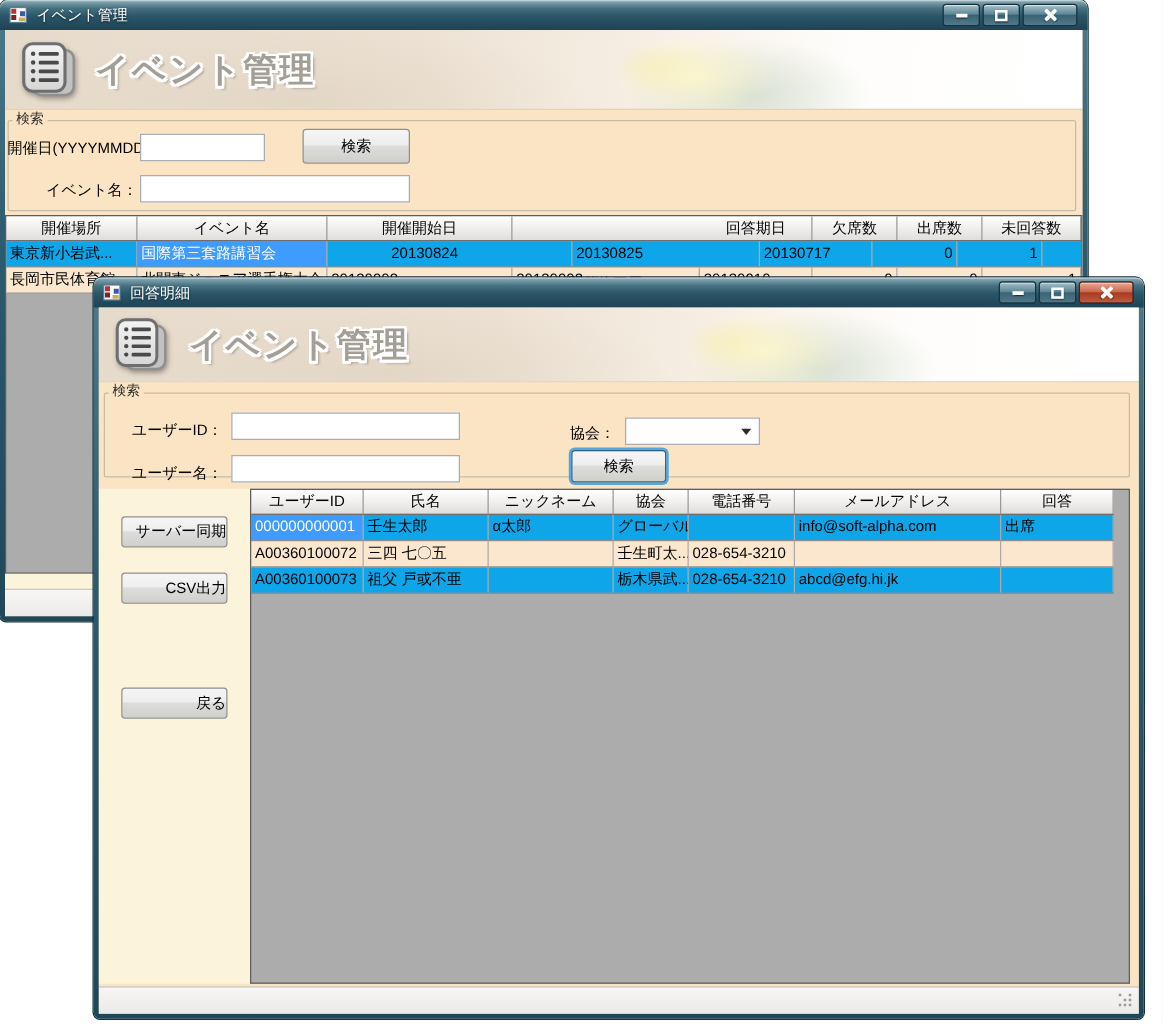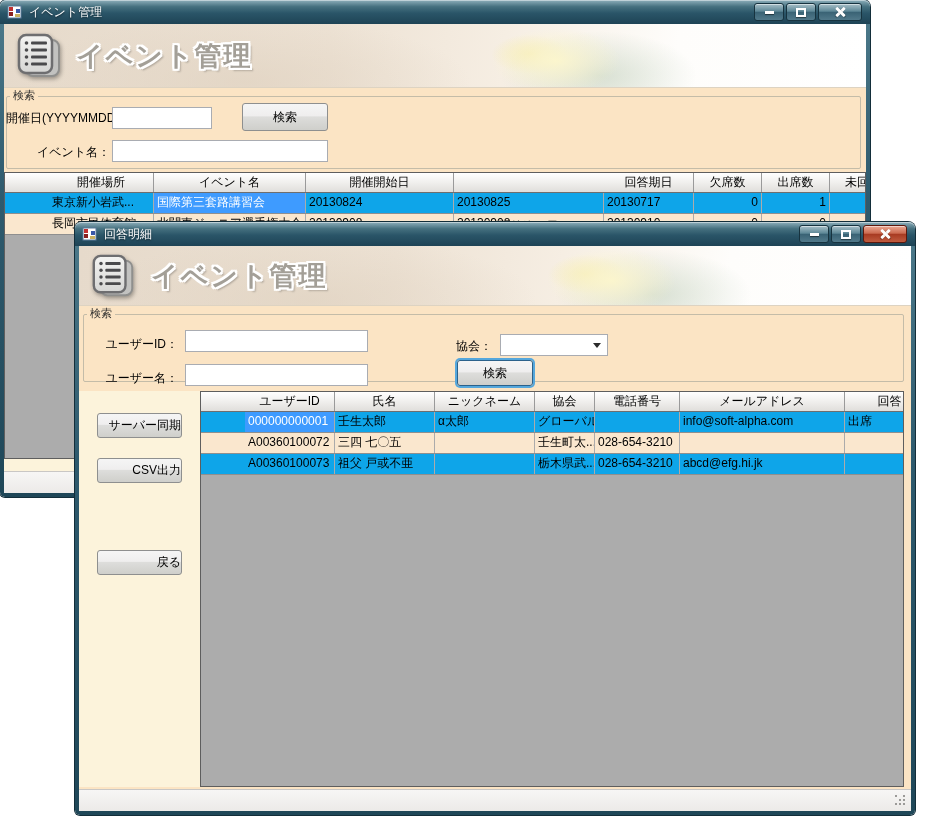--- a/index.html
+++ b/index.html
@@ -55,21 +55,21 @@
     background:linear-gradient(180deg,#F5F5F5 0%,#EFEEEE 45%,#DDDDDB 50%,#CFCFCB 100%);
     font-family:"Liberation Sans","DejaVu Sans",sans-serif;}
   .btn.focused{border-color:#2C628B;box-shadow:0 0 0 2px #55A7DC;}
   .combo{position:absolute;border:1px solid #A9ACB2;background:#FFF;display:flex;align-items:center;}
   .combo-value{flex:1;font-size:12px;padding:0 3px;}
   .combo-arrow{width:0;height:0;border-left:4px solid transparent;border-right:4px solid transparent;
     border-top:5px solid #2B2B2B;margin-right:6px;}
 
   
   .grid{background:#ACACAC;border:1px solid #5E5E5E;overflow:hidden;}
-  .grid-head,.grid-row{display:flex;width:max-content;padding-left:44px;}
+  .grid-head,.grid-row{display:flex;width:max-content;}
   .grid-head{height:20px;background:linear-gradient(180deg,#FFFFFF 0%,#F2F1EF 45%,#E0DEDB 100%);border-bottom:1px solid #6E6E6E;}
   .grid-hcell{height:100%;border-right:1px solid #9A9A9A;font-size:12px;color:#000;
     display:flex;align-items:center;justify-content:center;overflow:hidden;white-space:nowrap;}
   .grid-row{height:21px;background:#0ea5e9;border-bottom:1px solid #8F8F8F;}
   .grid-row.alt{background:#FAE7CE;}
   .grid-cell{height:100%;border-right:1px solid #ABABAB;font-size:12px;color:#000;line-height:19px;
     padding:0 3px;overflow:hidden;white-space:nowrap;}
   .grid-cell.sel{background:#3E9BFF;color:#FFF;}
   .back-grid{flex:1 1 auto;}
   .back-grid .grid-cell:nth-child(n+6){text-align:right;}
@@ -178,21 +178,21 @@
             <div class="grid-hcell" style="width: 148px;">開催開始日</div>
             <div class="grid-hcell" style="width: 150px; margin-top: 44px;">開催終了日</div>
             <div class="grid-hcell" style="width: 90px;">回答期日</div>
             <div class="grid-hcell" style="width: 68px;">欠席数</div>
             <div class="grid-hcell" style="width: 68px;">出席数</div>
             <div class="grid-hcell" style="width: 79px;">未回答数</div>
           </div>
           <div class="grid-row">
             <div class="grid-cell" style="width: 105px;">東京新小岩武...</div>
             <div class="grid-cell sel" style="width: 152px;">国際第三套路講習会</div>
-            <div class="grid-cell" style="width: 148px;">20130824</div>
+            <div class="grid-cell" style="width: 148px; margin-left: 48px;">20130824</div>
             <div class="grid-cell" style="width: 150px;">20130825</div>
             <div class="grid-cell" style="width: 90px;">20130717</div>
             <div class="grid-cell" style="width: 68px;">0</div>
             <div class="grid-cell" style="width: 68px;">1</div>
             <div class="grid-cell" style="width: 79px;">0</div>
           </div>
           <div class="grid-row alt">
             <div class="grid-cell" style="width: 105px;">長岡市民体育館</div>
             <div class="grid-cell" style="width: 152px;">北関東ジュニア選手権大会</div>
             <div class="grid-cell" style="width: 148px;">20130908</div>

